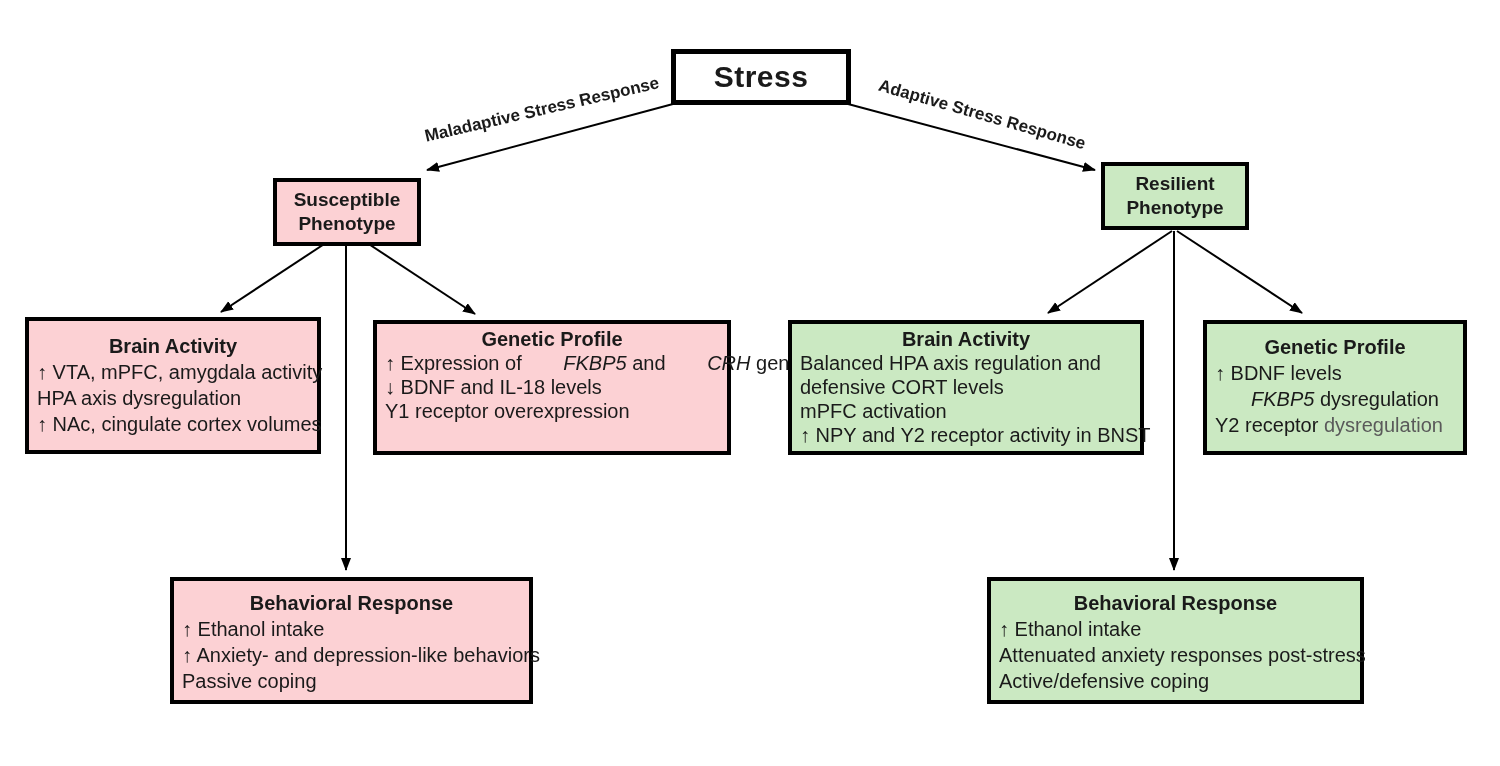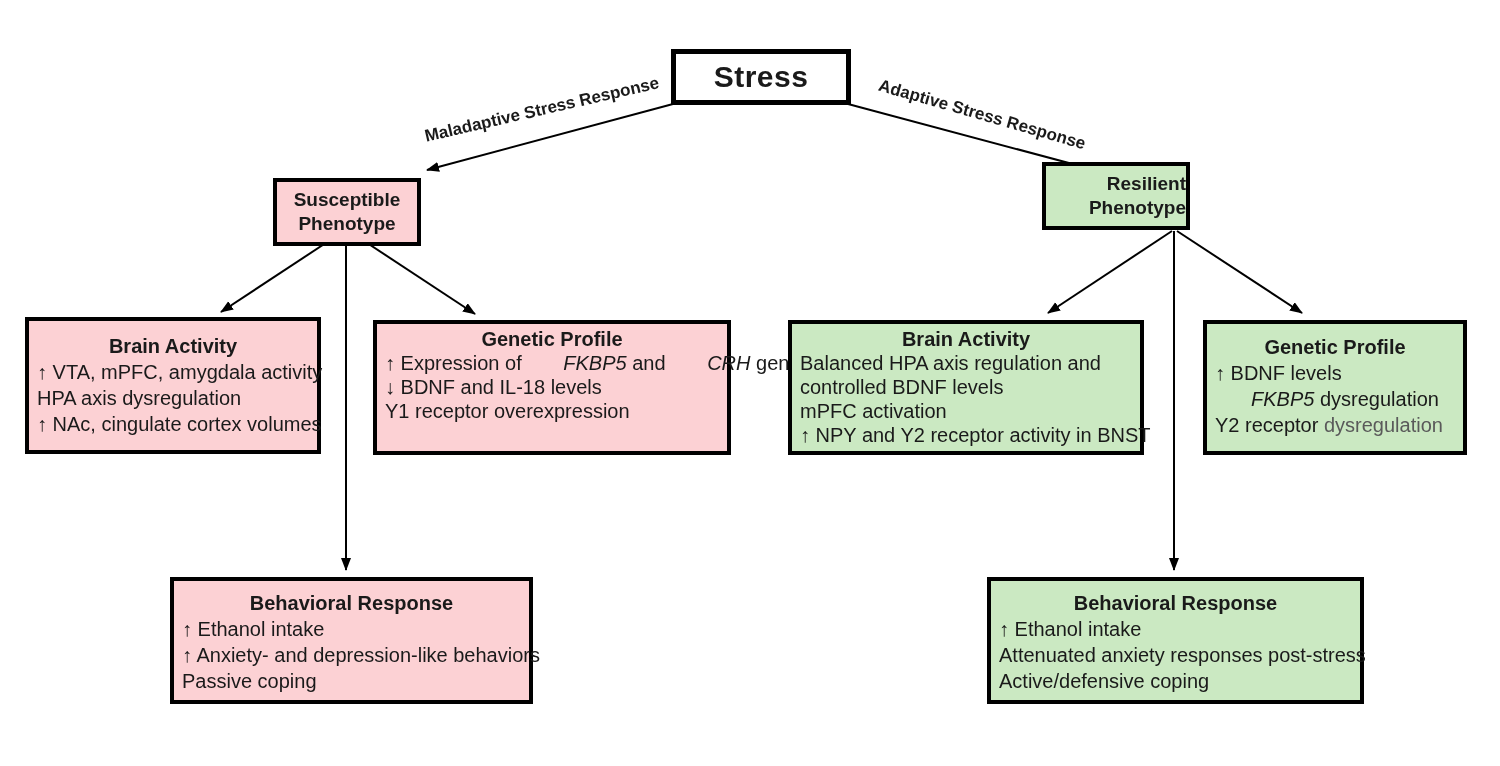--- a/index.html
+++ b/index.html
@@ -29,21 +29,21 @@
     border-width: 5px;
     display: flex; align-items: center; justify-content: center;
     font-weight: bold; font-size: 30px; letter-spacing: 0.5px;
   }
   .phen-box {
     width: 148px; height: 68px;
     display: flex; flex-direction: column; align-items: center; justify-content: center;
     font-weight: bold; font-size: 19px; line-height: 24px; text-align: center;
   }
   .phen-box.sus { left: 273px; top: 178px; background: var(--susceptible-fill, #fcd1d4); }
-  .phen-box.res { left: 1042px; top: 162px; background: var(--resilient-fill, #cbe9c2); align-items: flex-end; }
+  .phen-box.res { left: 1101px; top: 162px; background: var(--resilient-fill, #cbe9c2); }
   .pink  { background: var(--susceptible-fill, #fcd1d4); }
   .green { background: var(--resilient-fill, #cbe9c2); }
   .detail {
     font-size: 20px; line-height: 26px;
     padding: 20px 8px;
   }
   .detail .title { text-align: center; font-weight: bold; }
   .detail .line { text-align: left; white-space: nowrap; }
   .detail.five { line-height: 24px; padding-top: 3px; }
   .brain-l   { left: 25px;   top: 317px; width: 296px; height: 137px; padding-top: 12px; }
@@ -112,21 +112,21 @@
   <div class="box detail five pink genetic-l">
     <div class="title">Genetic Profile</div>
     <div class="line"><span>↑ Expression of </span><span class="it">FKBP5</span><span> and </span><span class="it">CRH</span><span> genes</span></div>
     <div class="line">↓ BDNF and IL-18 levels</div>
     <div class="line">Y1 receptor overexpression</div>
   </div>
 
   <div class="box detail five green brain-r">
     <div class="title">Brain Activity</div>
     <div class="line">Balanced HPA axis regulation and</div>
-    <div class="line">controlled BDNF levels</div>
+    <div class="line">defensive CORT levels</div>
     <div class="line">mPFC activation</div>
     <div class="line">↑ NPY and Y2 receptor activity in BNST</div>
   </div>
 
   <div class="box detail green genetic-r">
     <div class="title">Genetic Profile</div>
     <div class="line">↑ BDNF levels</div>
     <div class="line"><span class="it">FKBP5</span><span> dysregulation</span></div>
     <div class="line"><span>Y2 receptor </span><span class="muted">dysregulation</span></div>
   </div>

